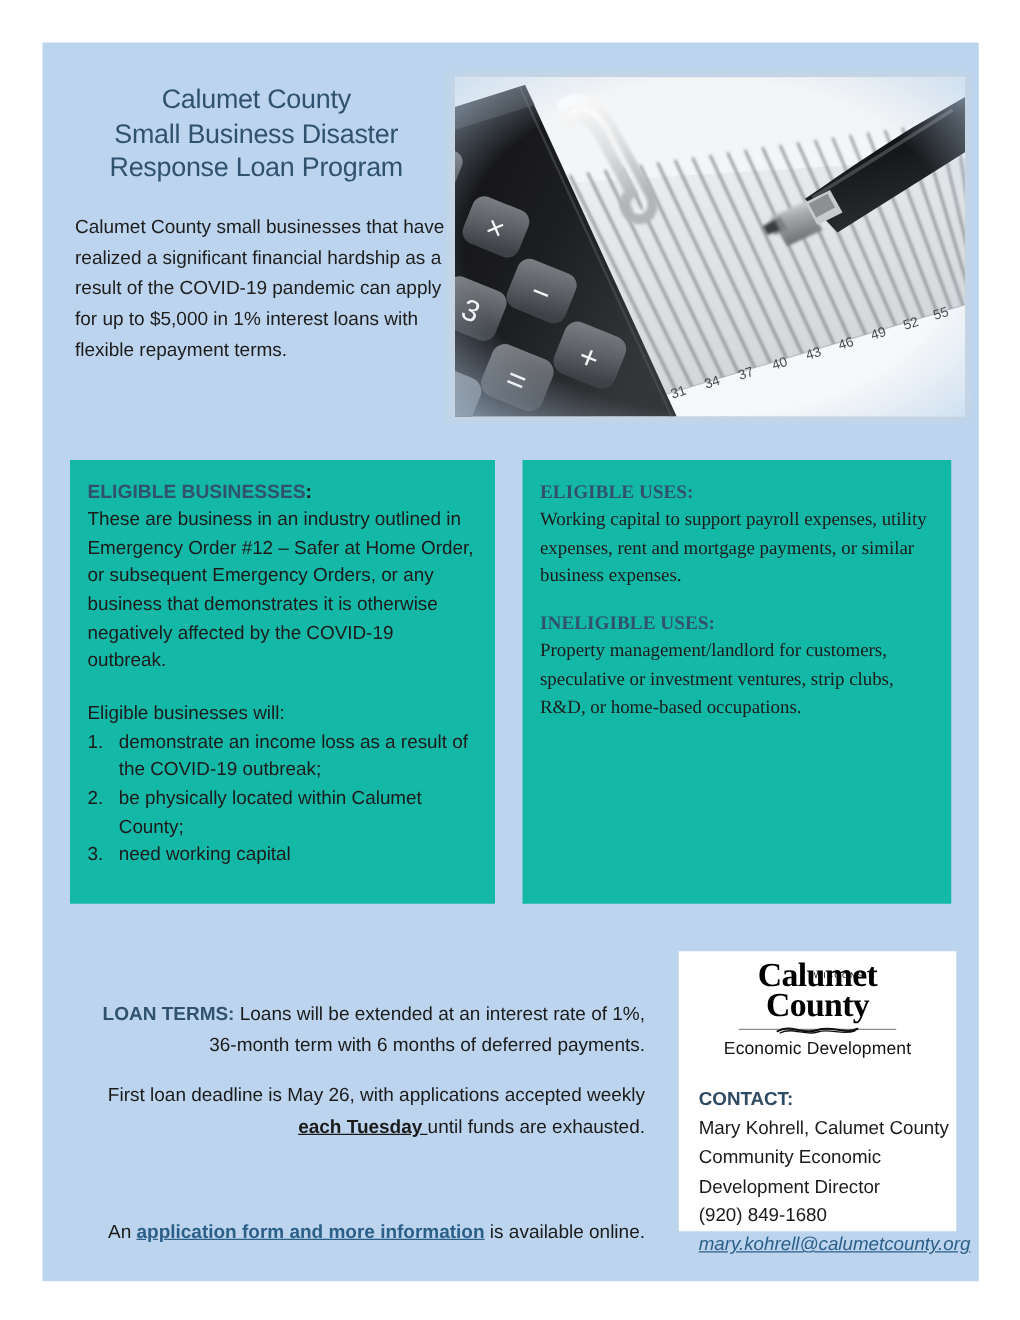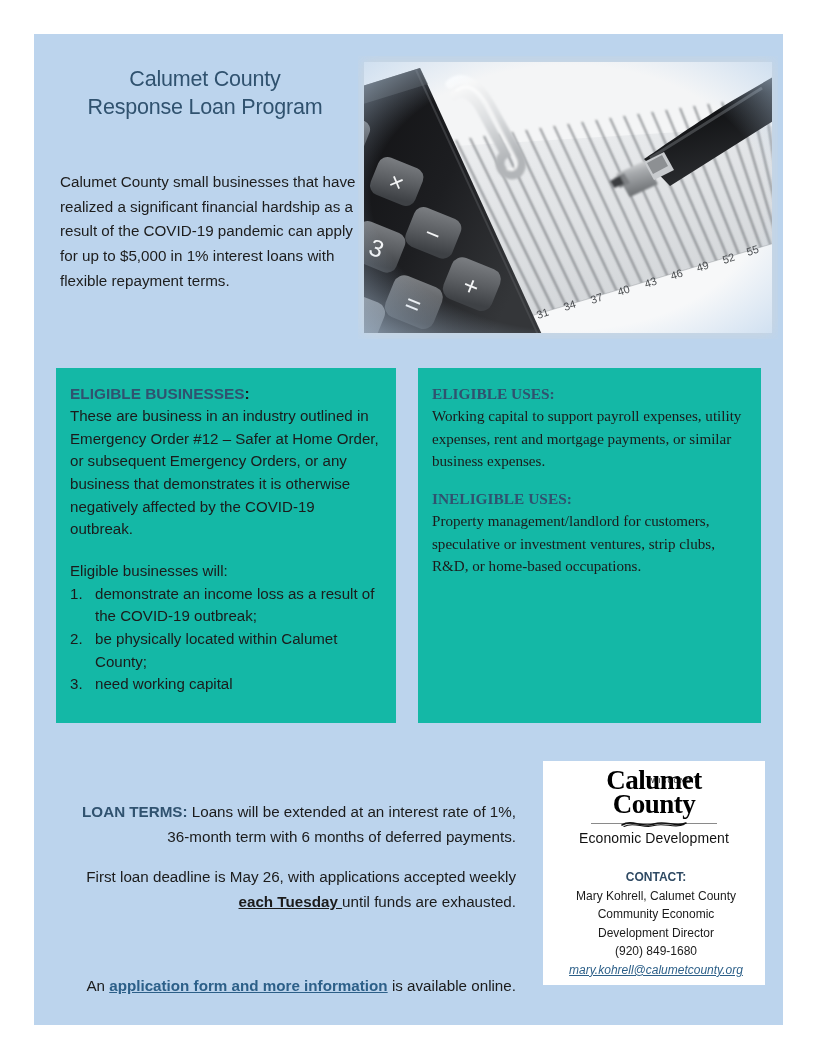--- a/index.html
+++ b/index.html
@@ -216,24 +216,23 @@
   #logo .econdev {
     font-family: "Liberation Sans", sans-serif;
     font-size: 14px;
     letter-spacing: 0.1px;
     margin-top: 2px;
     color: #111;
   }
 
   #contact-block {
     margin-top: 22px;
-    font-size: 12px;
+    font-size: 15px;
     line-height: 1.55;
     color: #1b1b1b;
-    text-align: center;
   }
   #contact-block .label {
     font-weight: bold;
     color: #2f4a63;
   }
   #contact-block .email {
     color: #2c5f88;
     text-decoration: underline;
     font-style: italic;
   }
@@ -241,20 +240,21 @@
 </style>
 </head>
 <body>
 
 <div id="flyer">
 
   <div id="header">
 
     <div id="headline">
       <div>Calumet County</div>
+      <div>Small Business Disaster</div>
       <div>Response Loan Program</div>
     </div>
 
     <div id="intro">Calumet County small businesses that have realized a significant financial hardship as a result of the COVID-19 pandemic can apply for up to $5,000 in 1% interest loans with flexible repayment terms.</div>
 
     <div id="photo">
       <svg width="420" height="283" viewBox="0 0 420 283" role="img">
         <defs>
           <linearGradient id="paper" x1="0" y1="0" x2="0.35" y2="1">
             <stop offset="0%" stop-color="#fdfdfd"></stop>

